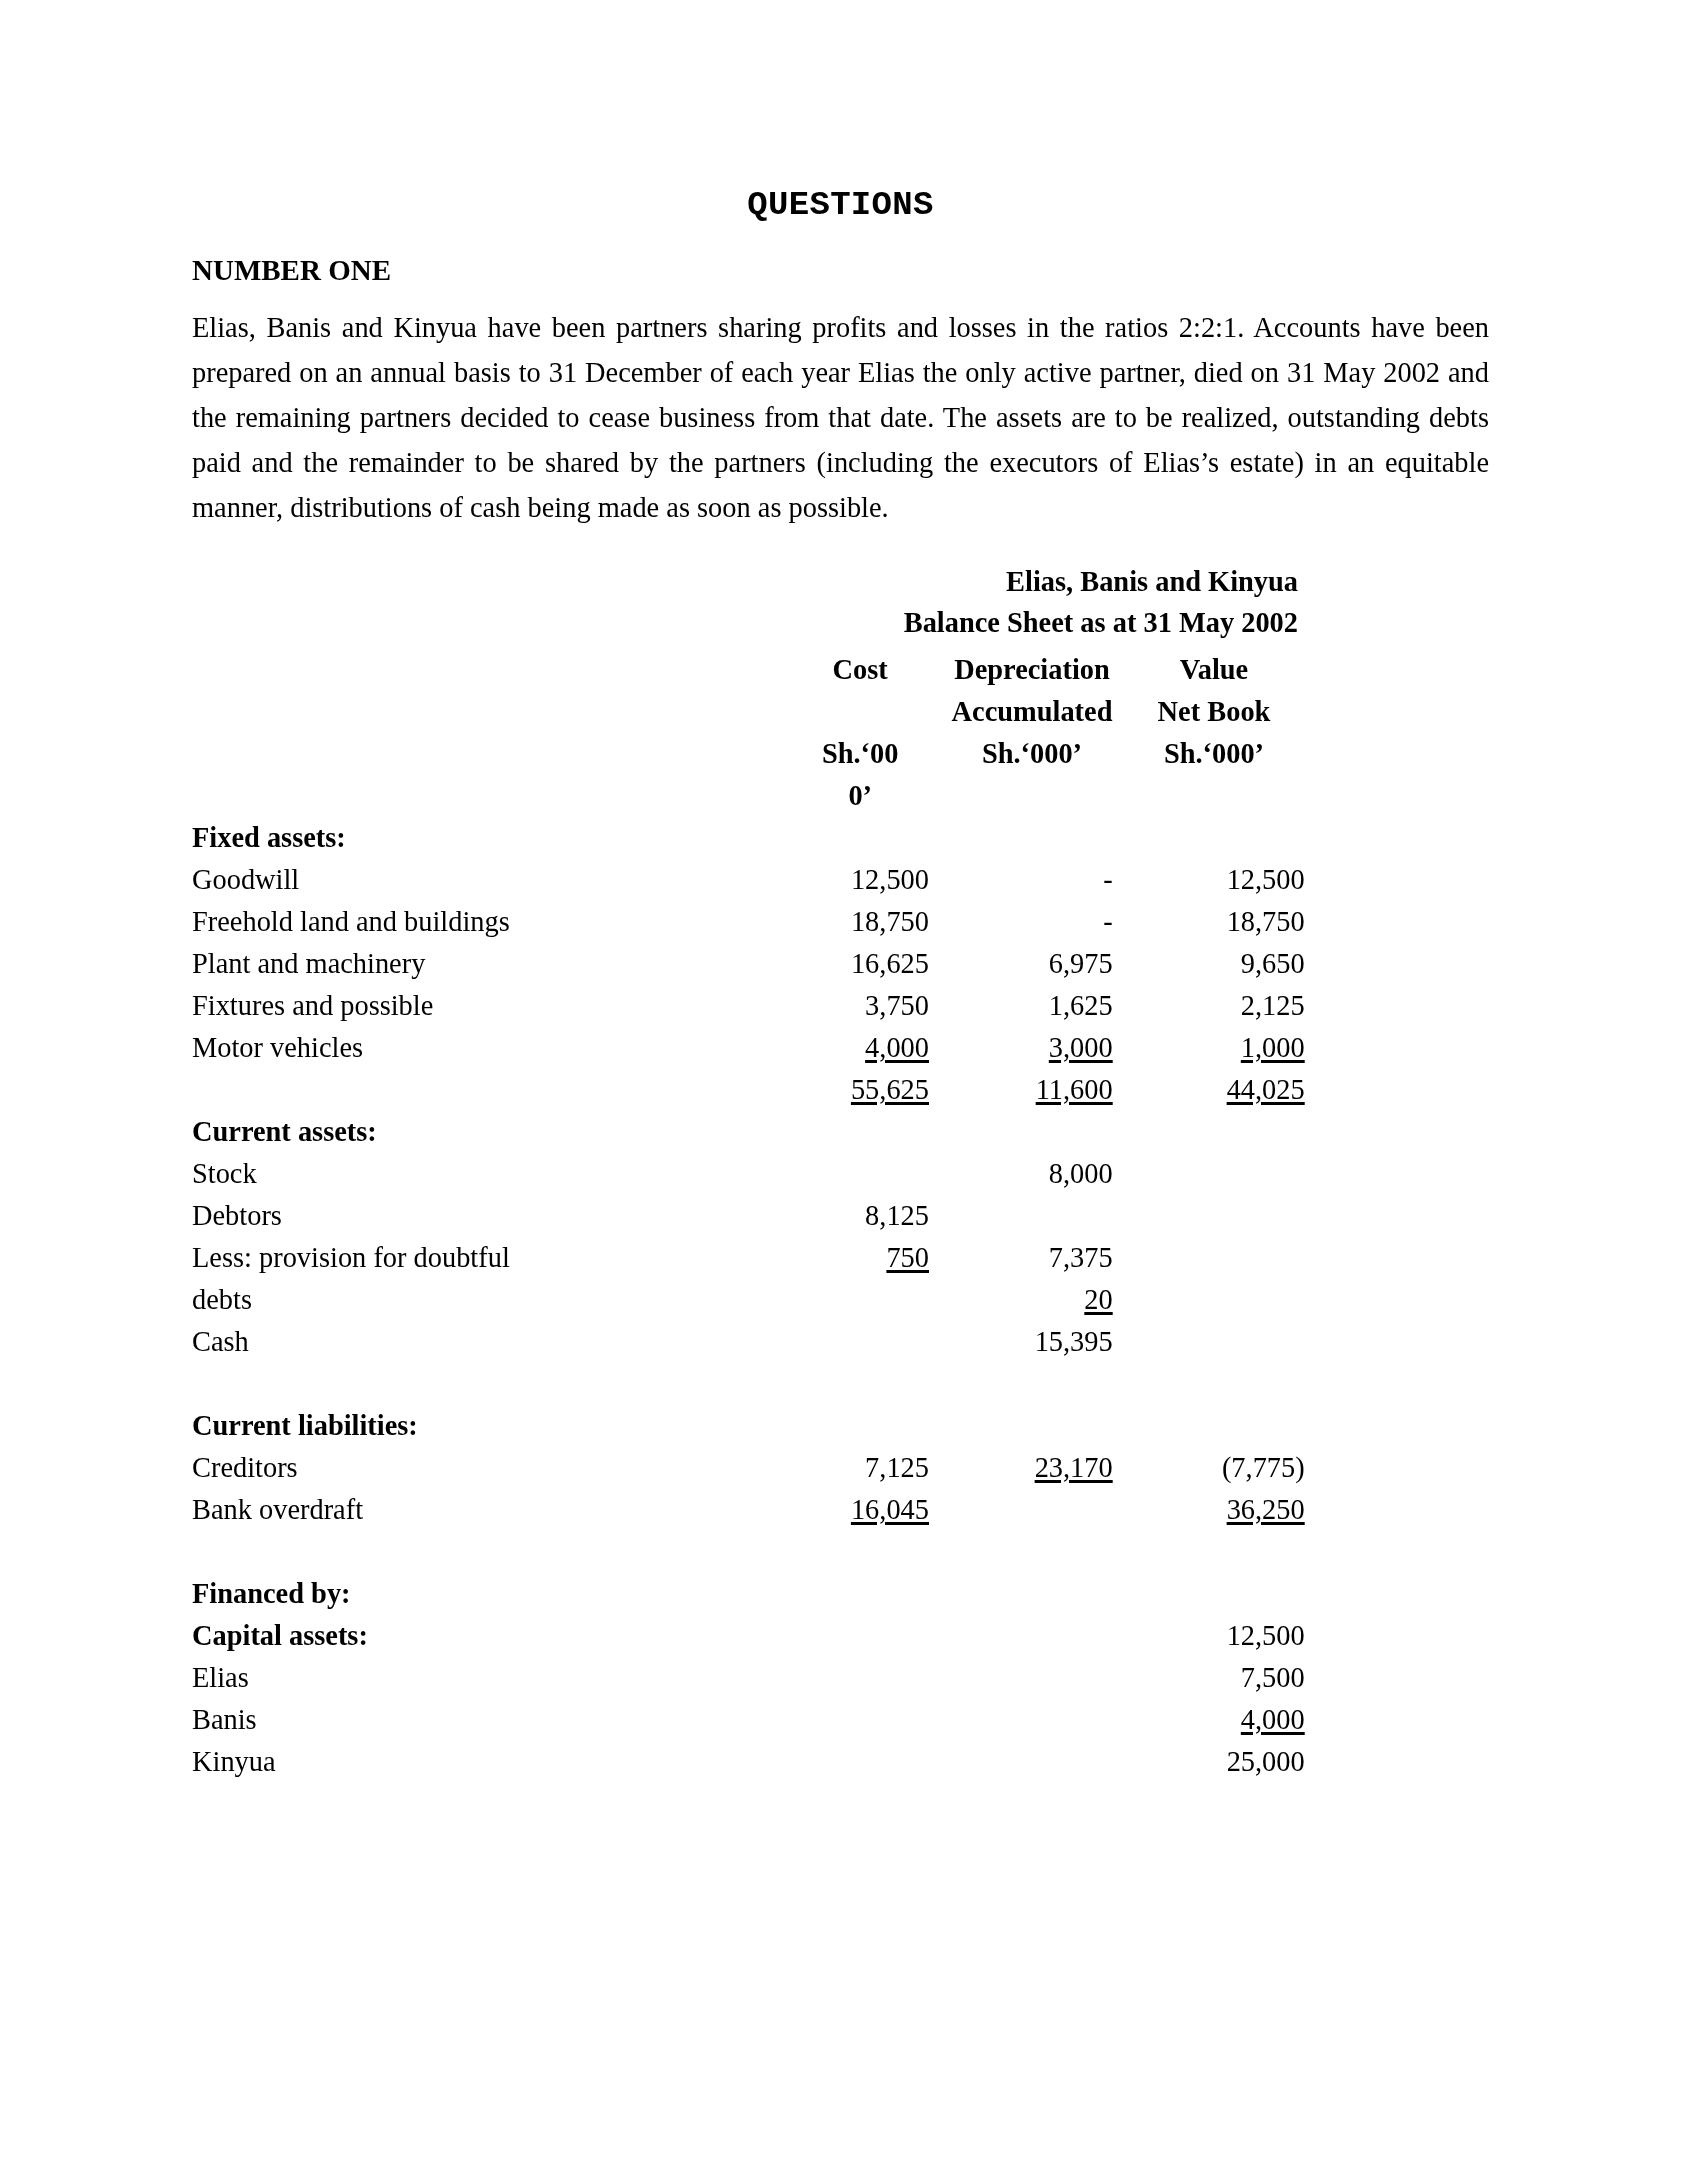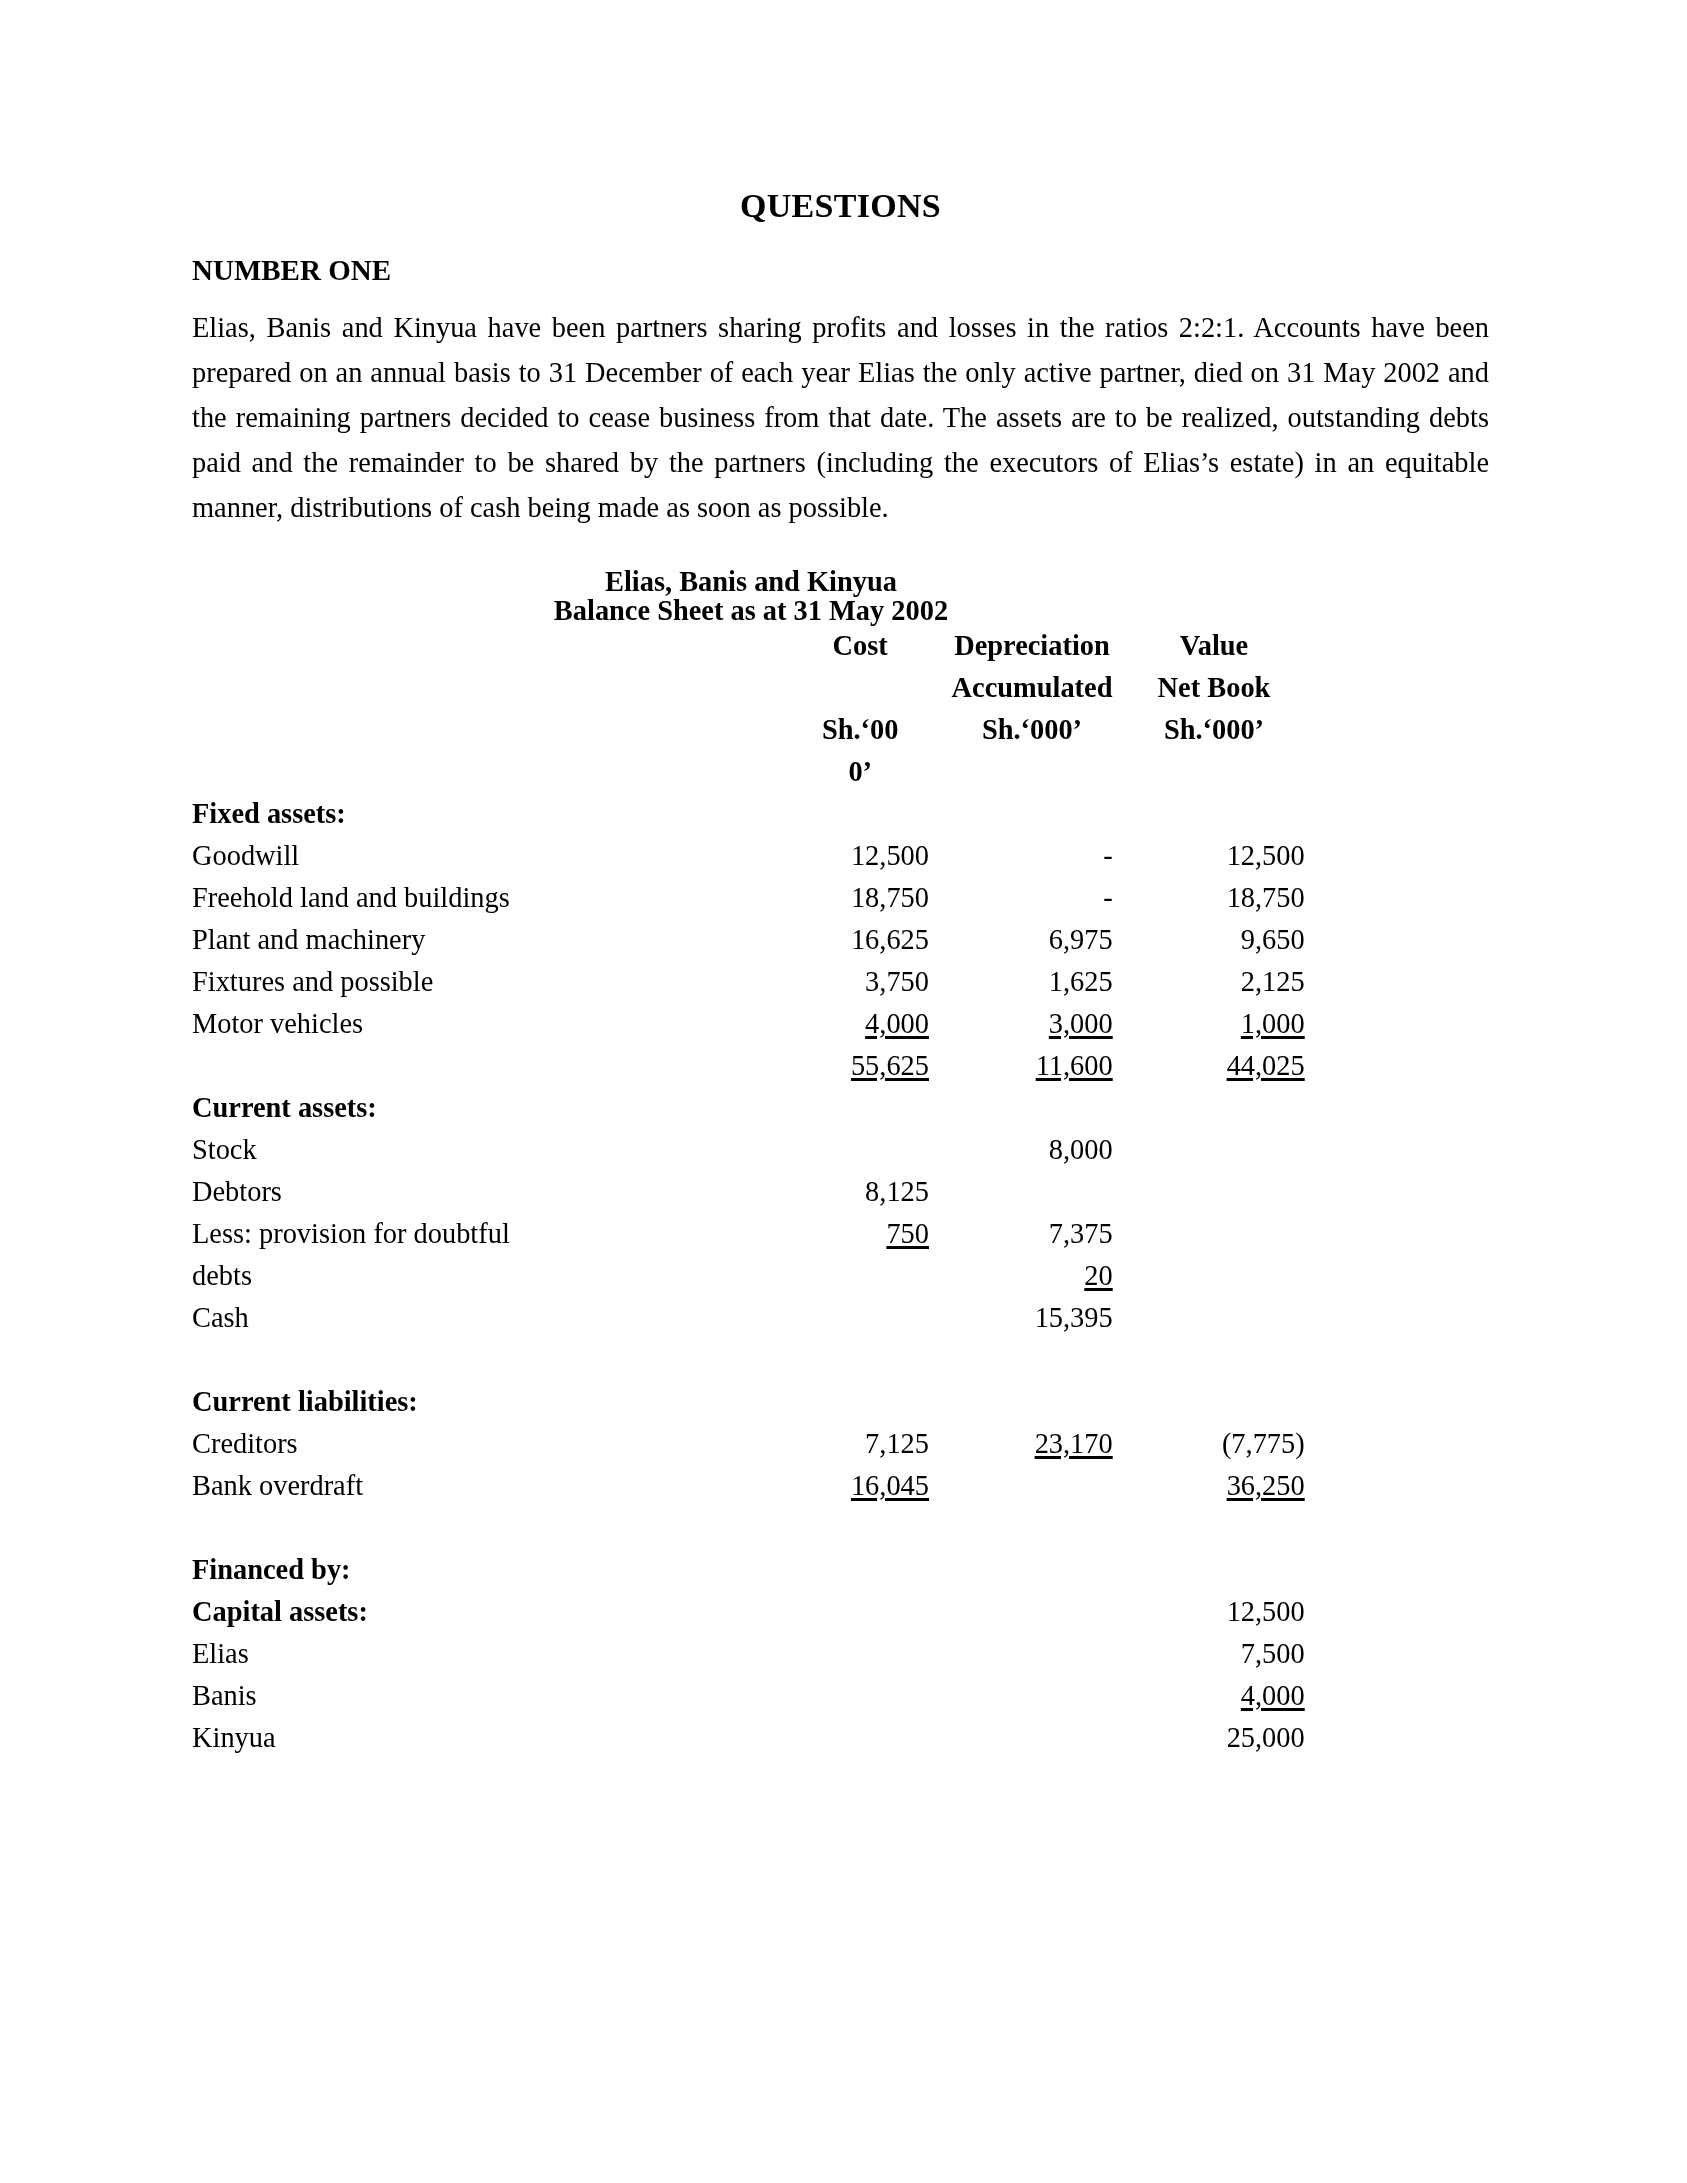--- a/index.html
+++ b/index.html
@@ -29,20 +29,21 @@
 
   
   .doc-title {
     text-align: center;
     font-size: 34px;
     font-weight: bold;
     line-height: 1.1;
     margin: 0;
     padding-top: 187px;
     letter-spacing: 0.3px;
+    font-family: Liberation Mono, monospace;
   }
   .section-heading {
     font-size: 29px;
     font-weight: bold;
     margin: 0;
     padding-top: 29px;
     line-height: 1.2;
   }
 
   
@@ -62,25 +63,25 @@
     text-align: left;
   }
 
   
   .bs-block {
     margin-top: 37px;
     width: 1118px;
     position: relative;
   }
   .bs-title {
-    text-align: center;
+    text-align: right;
     font-size: 28.4px;
     font-weight: bold;
     line-height: 29px;
-    margin: 0;
+    margin: 12px;
   }
   .bs-title-wrap { padding-left: 0px; }
 
   table.bs {
     border-collapse: collapse;
     width: 1118px;
     table-layout: fixed;
     font-size: 28.4px;
   }
   table.bs col.c-label { width: 589px; }

